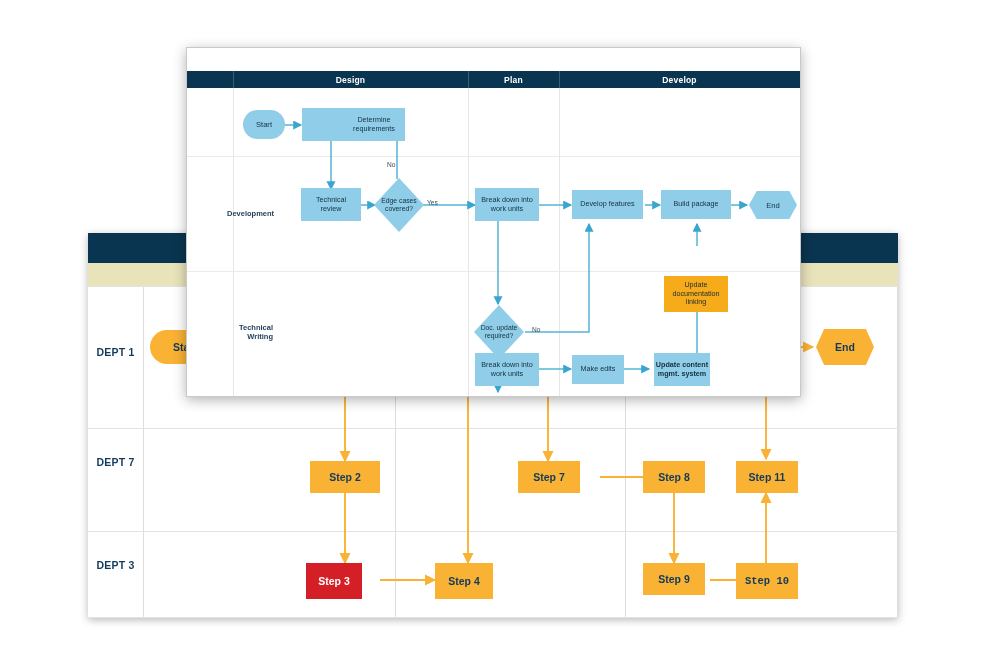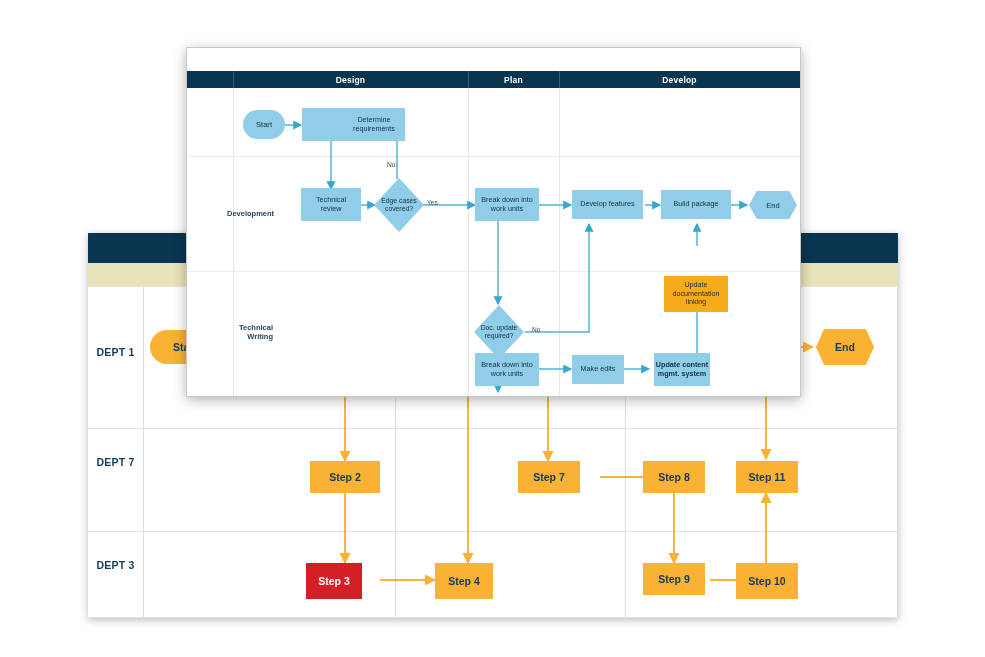--- a/index.html
+++ b/index.html
@@ -184,21 +184,21 @@
       </g>
     </svg>
 
     <div class="ostart" style="left:62px; top:97px; width:70px; height:34px;">Start</div>
     <div class="ostep" style="left:222px;top:228px;width:70px;height:32px;">Step 2</div>
     <div class="ostep red" style="left:218px;top:330px;width:56px;height:36px;">Step 3</div>
     <div class="ostep" style="left:347px;top:330px;width:58px;height:36px;">Step 4</div>
     <div class="ostep" style="left:430px;top:228px;width:62px;height:32px;">Step 7</div>
     <div class="ostep" style="left:555px;top:228px;width:62px;height:32px;">Step 8</div>
     <div class="ostep" style="left:555px;top:330px;width:62px;height:32px;">Step 9</div>
-    <div class="ostep" style="left:648px;top:330px;width:62px;height:36px;">Step 10</div>
+    <div class="ostep" style="left:648px;top:330px;width:62px;height:36px;font-family:Liberation Mono, monospace;">Step 10</div>
     <div class="ostep" style="left:648px;top:228px;width:62px;height:32px;">Step 11</div>
     <div class="oend" style="left:728px;top:96px; width:58px;height:36px;">End</div>
   </div>
 
   <div id="front-panel">
 
     <div id="front-head"></div>
 
     <div class="fhcell" style="left:46px;  width:235px;">Design</div>
     <div class="fhcell" style="left:281px; width:91px;">Plan</div>

